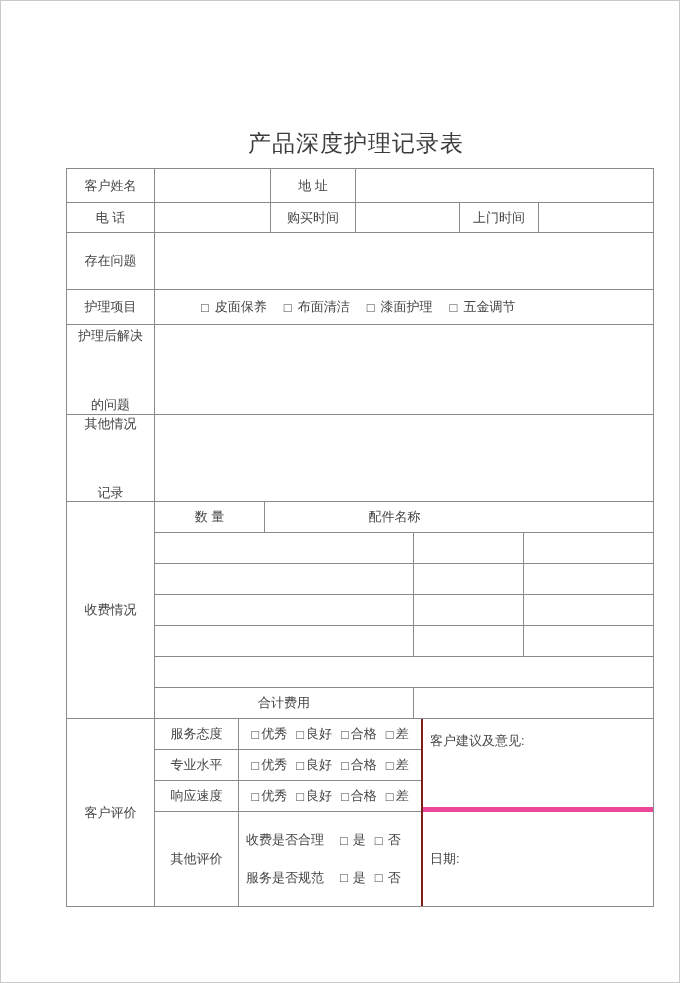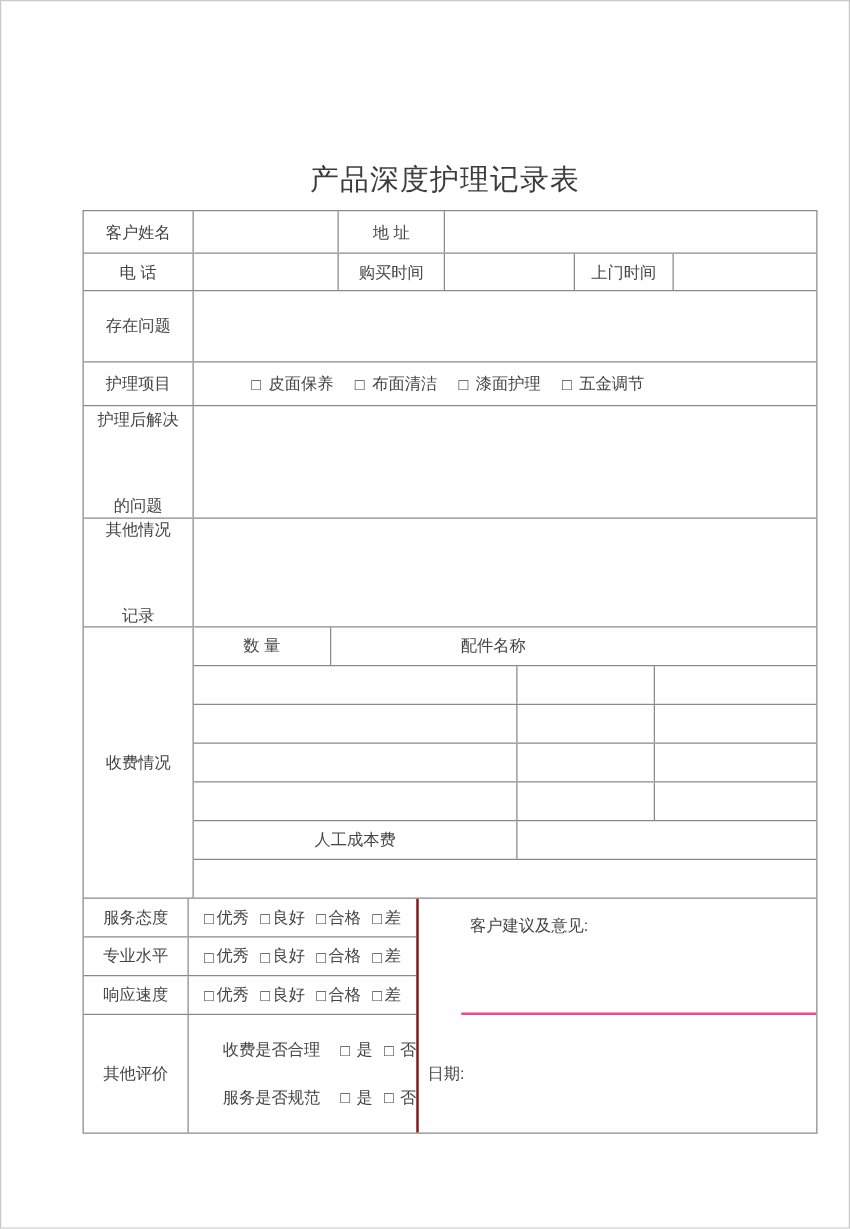--- a/index.html
+++ b/index.html
@@ -39,27 +39,27 @@
   .evalmid { width:268px; display:flex; flex-direction:column; border-right:2px solid #7f1d1d; flex-shrink:0; }
   .erow { display:flex; height:31px; border-bottom:1px solid #8a8a8a; flex-shrink:0; }
   .erow.last { border-bottom:none; flex:1 1 auto; }
   .ratingcell { justify-content:center; gap:9px; padding:0 3px; }
   .ropt { display:flex; align-items:center; }
   .ropt .cb { margin-right:2px; }
   .careopts { justify-content:flex-start; padding-left:46px; gap:17px; }
   .copt { display:flex; align-items:center; }
   .copt .cb { margin-right:6px; }
   .cb { font-size:13px; line-height:1; }
-  .qcell { display:flex; flex-direction:column; justify-content:space-evenly; align-items:flex-end; }
+  .qcell { display:flex; flex-direction:column; justify-content:space-evenly; align-items:flex-start; }
   .qline { display:flex; align-items:center; padding-left:7px; }
   .ynopts { margin-left:16px; display:flex; gap:9px; }
   .ynopt { display:flex; align-items:center; }
   .ynopt .cb { margin-right:5px; }
   .evalright { flex:1 1 auto; display:flex; flex-direction:column; }
-  .sugg { height:93px; border-bottom:2px solid #ec4899; padding:13px 6px 0 7px;margin-left:34px; }
+  .sugg { height:93px; border-bottom:5px solid #ec4899; padding:13px 6px 0 7px; }
   .sig { flex:1 1 auto; padding:15px 6px 0 7px; }
   .sig .dateline { margin-top:23px; }
 </style>
 </head>
 <body>
 
 <div class="page">
   <div class="title">产品深度护理记录表</div>
 
   <div class="tbl">
@@ -144,27 +144,31 @@
           <div class="cell w259"></div>
           <div class="cell w110"></div>
           <div class="cell grow"></div>
         </div>
         <div class="srow">
           <div class="cell w259"></div>
           <div class="cell w110"></div>
           <div class="cell grow"></div>
         </div>
         <div class="srow">
-          <div class="cell w259">人工成本费</div>
+          <div class="cell grow"></div>
+        </div>
+        <div class="srow last">
+          <div class="cell w259">合计费用</div>
           <div class="cell grow"></div>
         </div>
       </div>
     </div>
 
     <div class="row h187 last">
+      <div class="cell w88">客户评价</div>
 
       <div class="evalmid">
         <div class="erow">
           <div class="cell w84">服务态度</div>
           <div class="cell grow ratingcell">
             <span class="ropt">
                 <span class="cb">□</span>
                 <span>优秀</span>
               </span>
             <span class="ropt">

